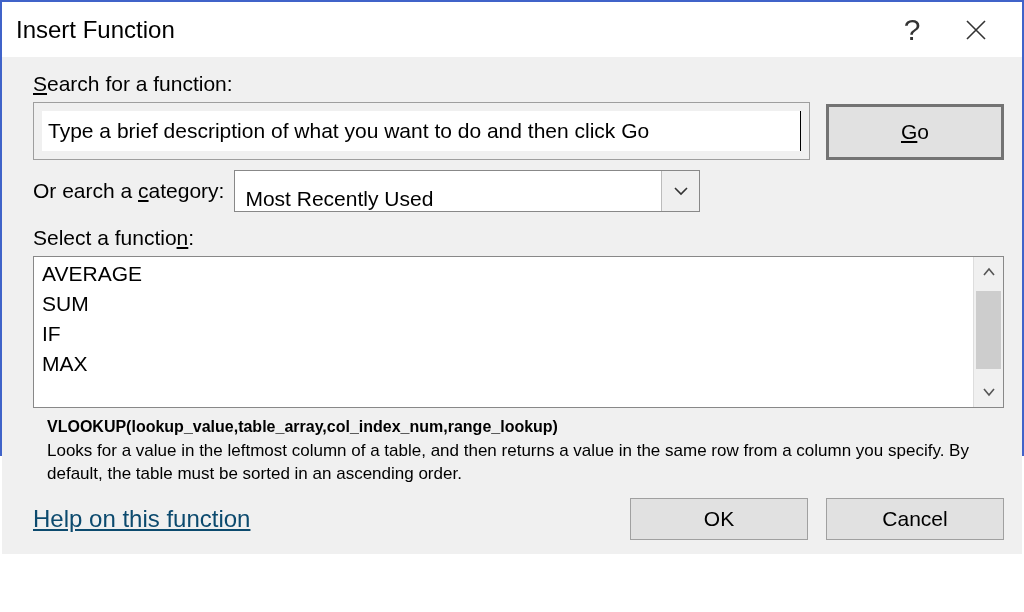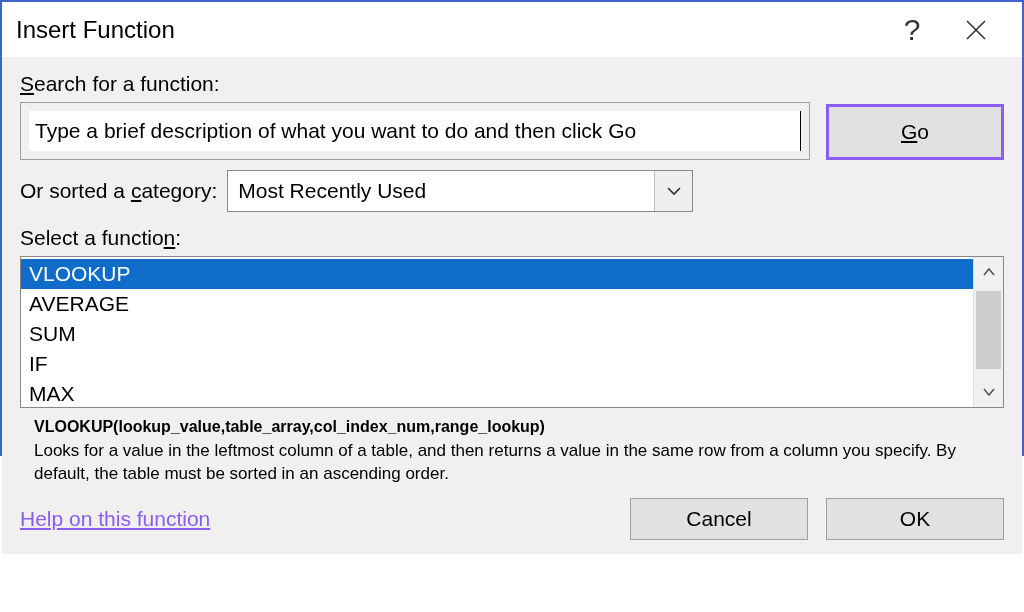--- a/index.html
+++ b/index.html
@@ -29,21 +29,21 @@
   .title-btn {
     width: 64px; height: 56px;
     display: flex; align-items: center; justify-content: center;
     font-size: 26px; color: #333;
   }
   .title-btn.help { font-size: 30px; font-weight: 400; }
   .title-btn.close svg { width: 22px; height: 22px; stroke: #333; stroke-width: 1.6; }
 
   .body {
     flex: 1;
-    padding: 12px 18px 14px 18px;
+    padding: 12px 18px 14px 31px;
     display: flex; flex-direction: column;
     background: #f0f0f0;
   }
 
   .lbl { font-size: 21px; margin: 2px 0 6px 0; }
 
   .row-search {
     display: flex; gap: 16px; align-items: stretch;
     margin-bottom: 10px;
   }
@@ -61,39 +61,39 @@
     padding: 6px 6px;
     height: 40px;
     outline: none;
   }
   .blink-caret {
     border-right: 1px solid #000;
   }
   .go-btn {
     width: 178px;
     margin-top: 2px;
-    border: 3px solid #8b5cf6;
+    border: 3px solid #737373;
     background: #e1e1e1;
     font: inherit;
     font-size: 21px;
     display: flex; align-items: center; justify-content: center;
   }
   .go-btn span.u { text-decoration: underline; }
 
   .row-cat {
     display: flex; align-items: center; gap: 10px;
     margin-bottom: 12px;
   }
   .cat-select {
     position: relative;
     flex: 0 0 466px;
     height: 42px;
     border: 1px solid #888;
     background: #ffffff;
-    display: flex; align-items: center;
+    display: flex; align-items: flex-end;
     padding: 0 10px;
   }
   .cat-chevron {
     position: absolute; right: 0; top: 0; bottom: 0;
     width: 38px;
     border-left: 1px solid #bbb;
     background: #efefef;
     display: flex; align-items: center; justify-content: center;
   }
   .cat-chevron svg { width: 16px; height: 10px; stroke: #333; stroke-width: 1.6; fill: none; }
@@ -146,23 +146,23 @@
   }
   .desc-sig { font-weight: 700; font-size: 16px; margin-bottom: 4px; }
   .desc-text { font-size: 17px; line-height: 1.35; }
 
   .footer {
     margin-top: auto;
     display: flex; align-items: center;
     padding-top: 12px;
   }
   .help-link {
-    color: #8b5cf6;
+    color: #0c4a6e;
     text-decoration: underline;
-    font-size: 21px;
+    font-size: 24px;
   }
   .footer-spacer { flex: 1; }
   .dlg-btn {
     width: 178px; height: 42px;
     border: 1px solid #a0a0a0;
     background: #e1e1e1;
     font: inherit; font-size: 21px;
     margin-left: 18px;
     display: flex; align-items: center; justify-content: center;
   }
@@ -194,39 +194,38 @@
       <div class="search-wrap">
         <input class="search-input blink-caret" type="text" value="Type a brief description of what you want to do and then click Go" style="">
       </div>
       <button class="go-btn">
         <span><span class="u">G</span><span>o</span></span>
       </button>
     </div>
 
     <div class="row-cat">
       <div class="lbl" style="margin:0;">
-        <span>Or sorted a </span><span class="u">c</span><span>ategory:</span>
+        <span>Or earch a </span><span class="u">c</span><span>ategory:</span>
       </div>
       <div class="cat-select">
         <span>Most Recently Used</span>
         <div class="cat-chevron">
           <svg viewBox="0 0 16 10">
               <path d="M2 2 L8 8 L14 2"></path>
             </svg>
         </div>
       </div>
     </div>
 
     <div class="lbl">
       <span>Select a functio</span><span class="u">n</span><span>:</span>
     </div>
 
     <div class="listbox-wrap">
       <div class="listbox" id="fn-list">
-          <div class="list-item selected">VLOOKUP</div>
           <div class="list-item">AVERAGE</div>
           <div class="list-item">SUM</div>
           <div class="list-item">IF</div>
           <div class="list-item">MAX</div>
         </div>
       <div class="scrollbar">
         <div class="sb-btn">
           <svg viewBox="0 0 14 10">
               <path d="M2 8 L7 2 L12 8"></path>
             </svg>
@@ -243,18 +242,18 @@
     </div>
 
     <div class="desc">
       <div class="desc-sig">VLOOKUP(lookup_value,table_array,col_index_num,range_lookup)</div>
       <div class="desc-text">Looks for a value in the leftmost column of a table, and then returns a value in the same row from a column you specify. By default, the table must be sorted in an ascending order.</div>
     </div>
 
     <div class="footer">
       <a class="help-link" href="#">Help on this function</a>
       <div class="footer-spacer"></div>
+      <button class="dlg-btn">OK</button>
       <button class="dlg-btn">Cancel</button>
-      <button class="dlg-btn">OK</button>
     </div>
 
   </div>
 </div>
 
 </body></html>

